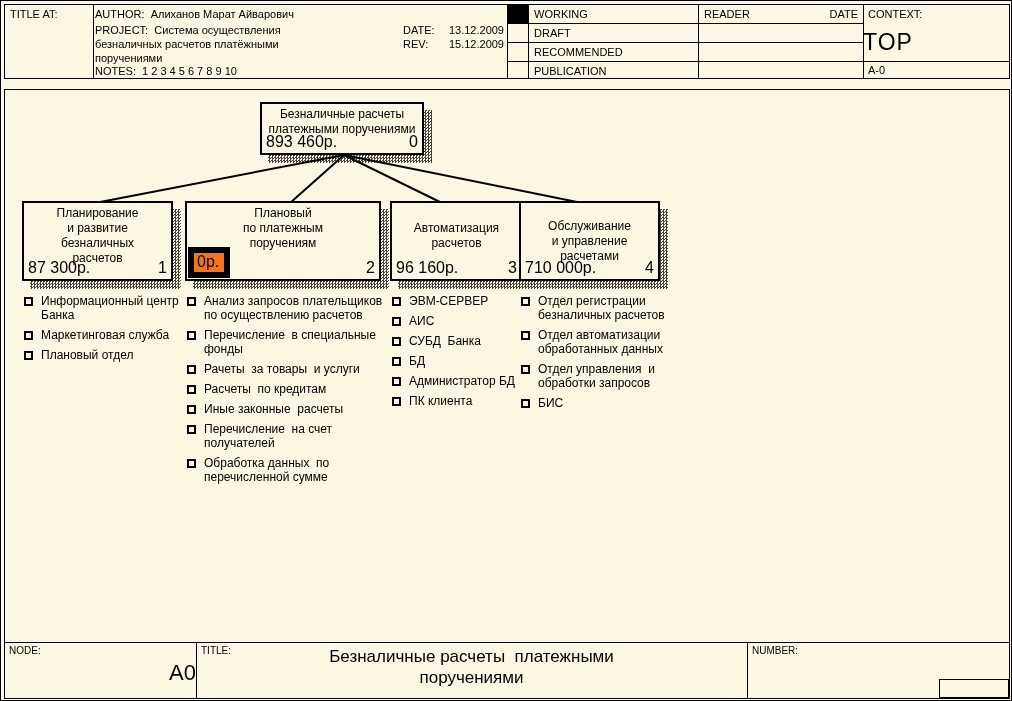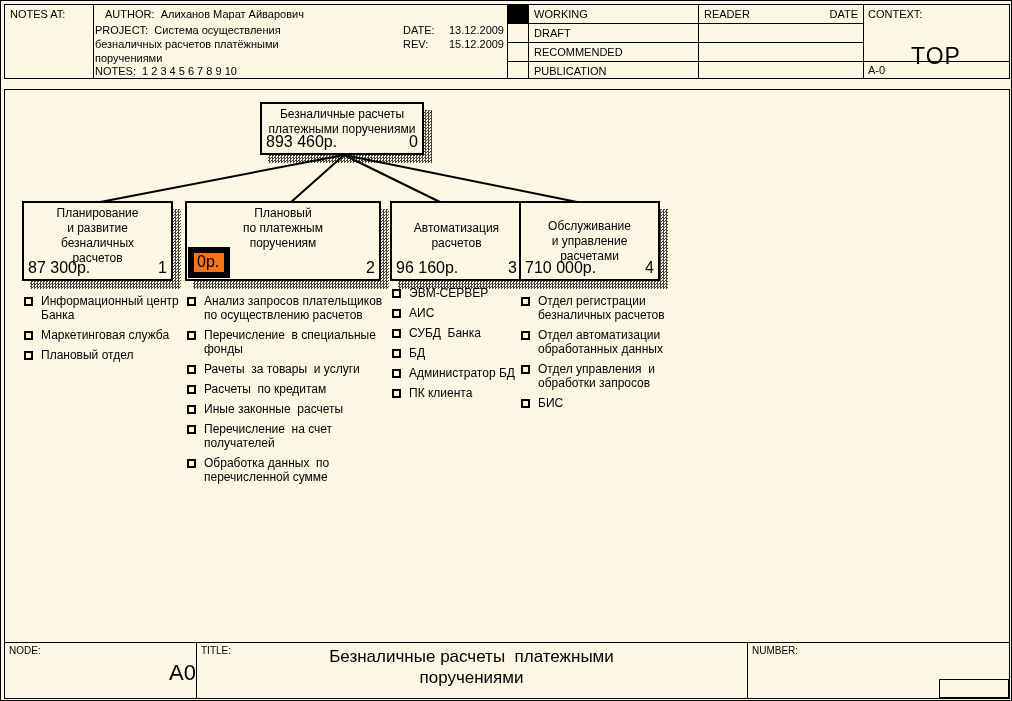--- a/index.html
+++ b/index.html
@@ -6,21 +6,21 @@
   .page{position:relative;width:1012px;height:701px;background:#FCF7E2;border:1px solid #000;
         box-sizing:border-box;font-family:"Liberation Sans",sans-serif;color:#000;overflow:hidden;}
   .hline,.vline{position:absolute;background:#000;}
   .hline{height:1px;} .vline{width:1px;}
   .hdr{position:absolute;left:3px;top:3px;width:1006px;height:75px;border:1px solid #000;box-sizing:border-box;}
   .main{position:absolute;left:3px;top:88px;width:1006px;height:610px;border:1px solid #000;box-sizing:border-box;}
   .lbl{position:absolute;font-size:11px;white-space:pre-wrap;}
   .rowlbl{position:absolute;font-size:11px;line-height:18px;height:18px;white-space:nowrap;}
   .slbl{position:absolute;font-size:10px;white-space:nowrap;}
   .blackcell{position:absolute;background:#000;}
-  .ctx-top{position:absolute;font-size:23px;text-align:center;letter-spacing:1px;margin-top:14px;}
+  .ctx-top{position:absolute;font-size:23px;text-align:left;letter-spacing:1px;}
   .daterev{position:absolute;display:flex;flex-direction:column;gap:2px;font-size:11px;}
   .daterev .r{display:flex;justify-content:space-between;}
   .shadow{position:absolute;z-index:1;
      background:conic-gradient(#45443c 25%,transparent 25% 50%,#45443c 50% 75%,transparent 75%) 0 0/3px 3px;}
   svg.conn{position:absolute;left:0;top:0;z-index:2;}
   .abox{position:absolute;border:2px solid #000;background:#FCF7E2;z-index:3;box-sizing:border-box;}
   .btitle{padding-top:3px;text-align:center;font-size:12px;line-height:15px;white-space:pre-wrap;}
   .brow{position:absolute;left:4px;right:4px;bottom:2px;display:flex;justify-content:space-between;
         align-items:flex-end;font-size:16px;}
   .boxed{border:6px solid #000000;background:#f97316;padding:0 5px 1px 3px;position:relative;left:-3px;bottom:-1px;}
@@ -41,23 +41,23 @@
     <div class="vline" style="left:88px;top:0;height:73px;"></div>
     <div class="vline" style="left:502px;top:0;height:73px;"></div>
     <div class="vline" style="left:523px;top:0;height:73px;"></div>
     <div class="vline" style="left:693px;top:0;height:73px;"></div>
     <div class="vline" style="left:858px;top:0;height:73px;"></div>
     <div class="hline" style="left:502px;top:18px;width:356px;"></div>
     <div class="hline" style="left:502px;top:37px;width:356px;"></div>
     <div class="hline" style="left:502px;top:56px;width:356px;"></div>
     <div class="hline" style="left:858px;top:56px;width:146px;"></div>
 
-    <div class="lbl" style="left:5px;top:3px;">NOTES AT:</div>
-
-    <div class="lbl" style="left:100px;top:3px;"><span>AUTHOR:</span>&nbsp; <span>Алиханов Марат Айварович</span></div>
+    <div class="lbl" style="left:5px;top:3px;">TITLE AT:</div>
+
+    <div class="lbl" style="left:90px;top:3px;"><span>AUTHOR:</span>&nbsp; <span>Алиханов Марат Айварович</span></div>
 
     <div class="lbl" style="left:90px;top:18px;width:290px;line-height:14px;"><span>PROJECT:</span>&nbsp;<span> Система осуществления
 безналичных расчетов платёжными
 поручениями</span></div>
 
     <div class="lbl" style="left:90px;top:60px;"><span>NOTES:</span>&nbsp; <span>1 2 3 4 5 6 7 8 9 10</span></div>
 
     <div class="daterev" style="left:398px;top:3px;width:101px;margin-top:16px;">
       <div class="r">
           <span>DATE:</span>
@@ -193,21 +193,21 @@
           <span class="txt">Перечисление  на счет
 получателей</span>
         </div>
       <div class="li">
           <span class="bullet"></span>
           <span class="txt">Обработка данных  по
 перечисленной сумме</span>
         </div>
     </div>
 
-    <div class="list" style="left:387px;top:196px;width:140px;">
+    <div class="list" style="left:387px;top:204px;width:140px;">
       <div class="li">
           <span class="bullet"></span>
           <span class="txt">ЭВМ-СЕРВЕР</span>
         </div>
       <div class="li">
           <span class="bullet"></span>
           <span class="txt">АИС</span>
         </div>
       <div class="li">
           <span class="bullet"></span>

